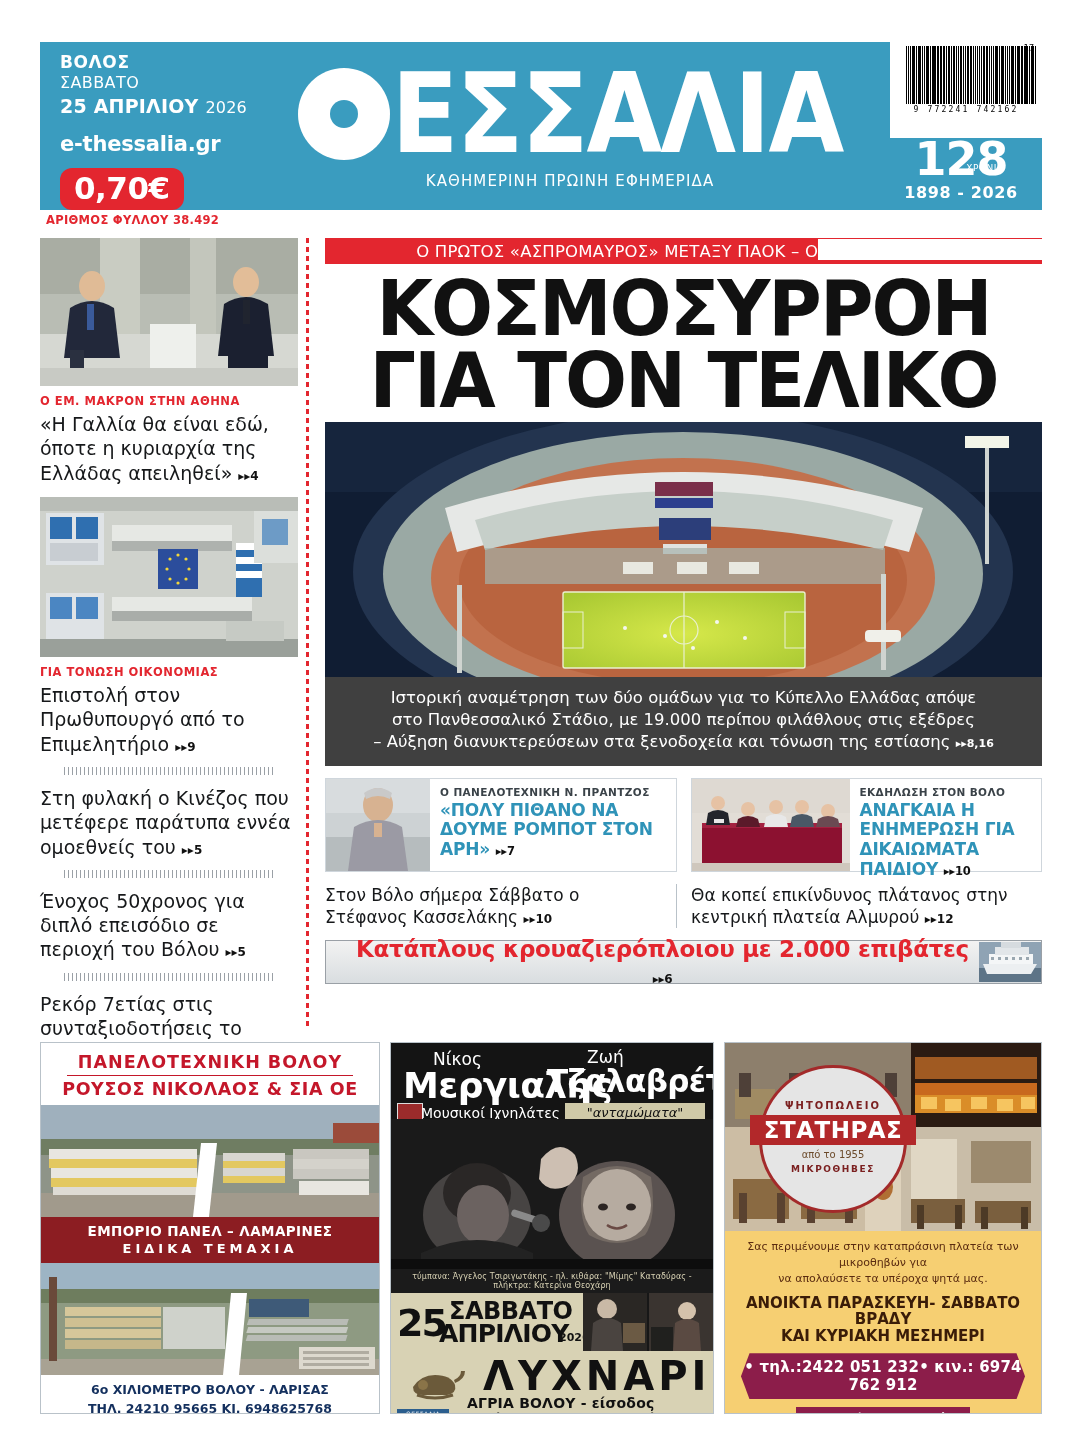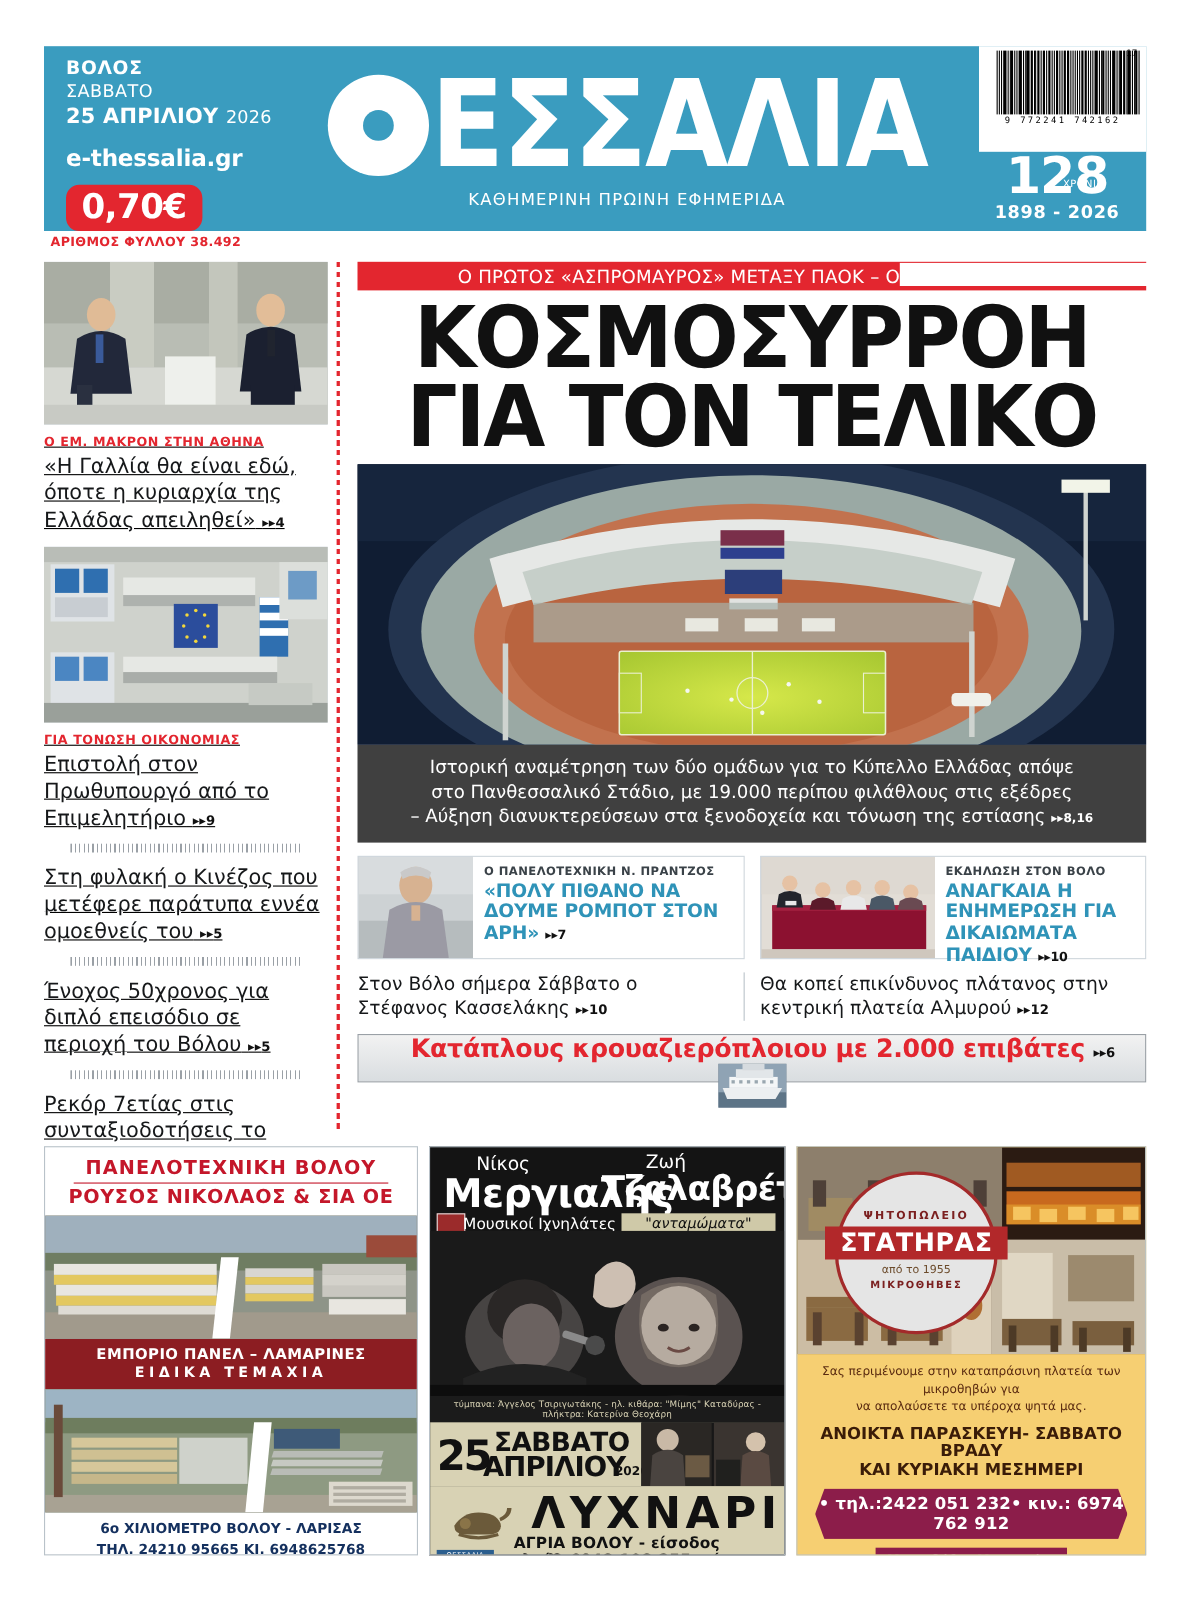--- a/index.html
+++ b/index.html
@@ -33,21 +33,21 @@
   .bc-digits{font-size:8px;letter-spacing:2.2px;text-align:center;margin-top:1px;font-family:"DejaVu Sans Mono",monospace;}
   .bc-issue{position:absolute;right:8px;top:2px;font-size:8px;}
   .anniv{position:absolute;right:6px;top:96px;width:150px;color:#fff;text-align:center;}
   .anniv-num{font-size:46px;font-weight:bold;line-height:.95;letter-spacing:-1px;position:relative;display:inline-block;}
   .anniv-chron{position:absolute;right:4px;bottom:9px;font-size:9px;letter-spacing:.5px;font-weight:normal;}
   .anniv-years{font-size:16px;font-weight:bold;letter-spacing:.6px;margin-top:1px;}
 
   .issue-no{position:absolute;left:46px;top:213px;font-size:11.5px;font-weight:bold;color:#e3262f;letter-spacing:.3px;}
 
   
-  .leftcol{position:absolute;left:40px;top:238px;width:258px;text-decoration:underline;}
+  .leftcol{position:absolute;left:40px;top:238px;width:258px;}
   .lc-photo{width:258px;background:#cfd6dc;position:relative;overflow:hidden;}
   .kicker{color:#e3262f;font-size:11.5px;font-weight:bold;letter-spacing:.5px;margin:8px 0 4px 0;}
   .lc-head{font-size:19px;line-height:1.28;color:#16181a;font-family:"DejaVu Sans","Liberation Sans",sans-serif;}
   .pg{color:#111;font-weight:bold;font-size:12px;white-space:nowrap;}
   .dotrule{height:10px;margin:10px 0 10px 0;background-image:repeating-linear-gradient(to right,#9aa0a6 0px,#9aa0a6 1px,transparent 1px,transparent 4px);
            background-size:100% 8px;background-repeat:no-repeat;background-position:center;width:210px;margin-left:24px;}
   .vdash{position:absolute;left:306px;top:238px;width:3px;height:790px;
          background-image:repeating-linear-gradient(to bottom,#e3262f 0px,#e3262f 5px,transparent 5px,transparent 9px);}
 
   
@@ -73,21 +73,21 @@
   .bx .h .pgw{font-size:11.5px;color:#111;}
 
   
   .row3{display:flex;margin-top:12px;}
   .br{flex:1;font-size:17px;line-height:1.3;color:#16181a;padding:0 14px;}
   .br:first-child{padding-left:0;}
   .br+.br{border-left:1px solid #b9c2c9;}
 
   
   .cruise{margin-top:12px;height:42px;border:1px solid #9aa0a6;background:linear-gradient(to bottom,#f2f2f2,#d9dde0);
-          display:flex;align-items:center;position:relative;flex-direction:column;}
+          display:flex;align-items:center;position:relative;}
   .cruise .t{flex:1;text-align:center;color:#e3262f;font-weight:bold;font-size:23px;letter-spacing:-.3px;padding-left:20px;}
   .cruise .t .pgw{font-size:12px;color:#111;}
   .cruise .shipimg{width:62px;height:40px;background:#7c8b99;position:relative;overflow:hidden;flex:0 0 auto;}
 
   
   .ads{position:absolute;left:40px;top:1042px;width:1002px;height:372px;display:flex;gap:10px;}
   .ad{border:1px solid #b9c2c9;box-sizing:border-box;overflow:hidden;position:relative;}
   .ad1{width:340px;background:#fff;}
   .ad2{width:324px;background:#141414;}
   .ad3{width:318px;background:#f6cf72;}

